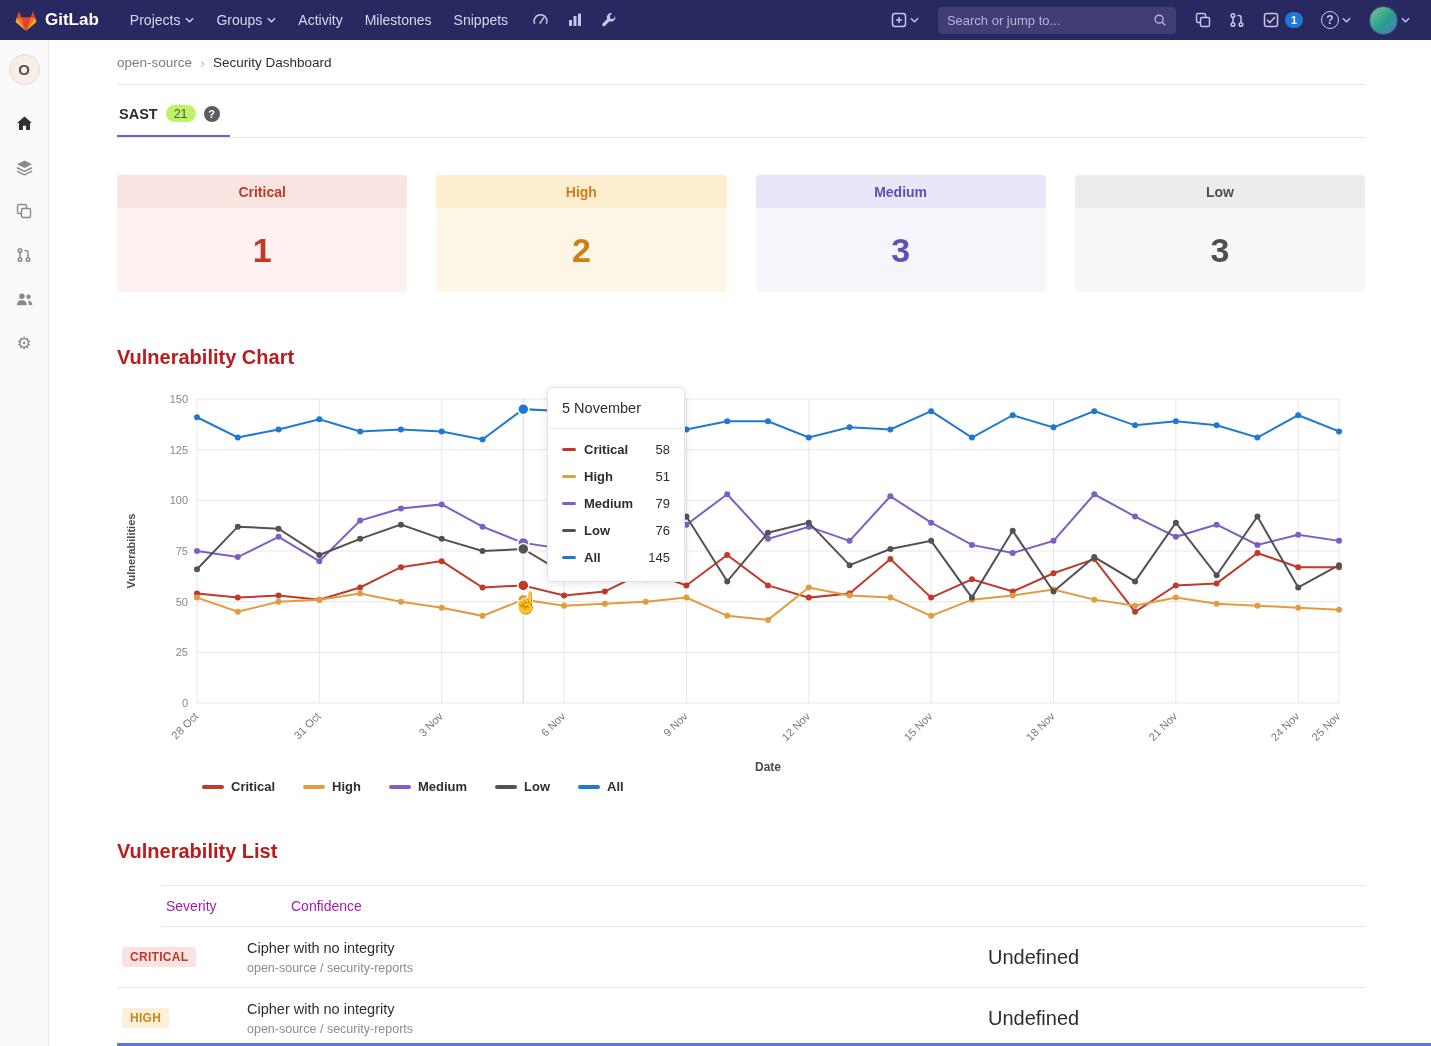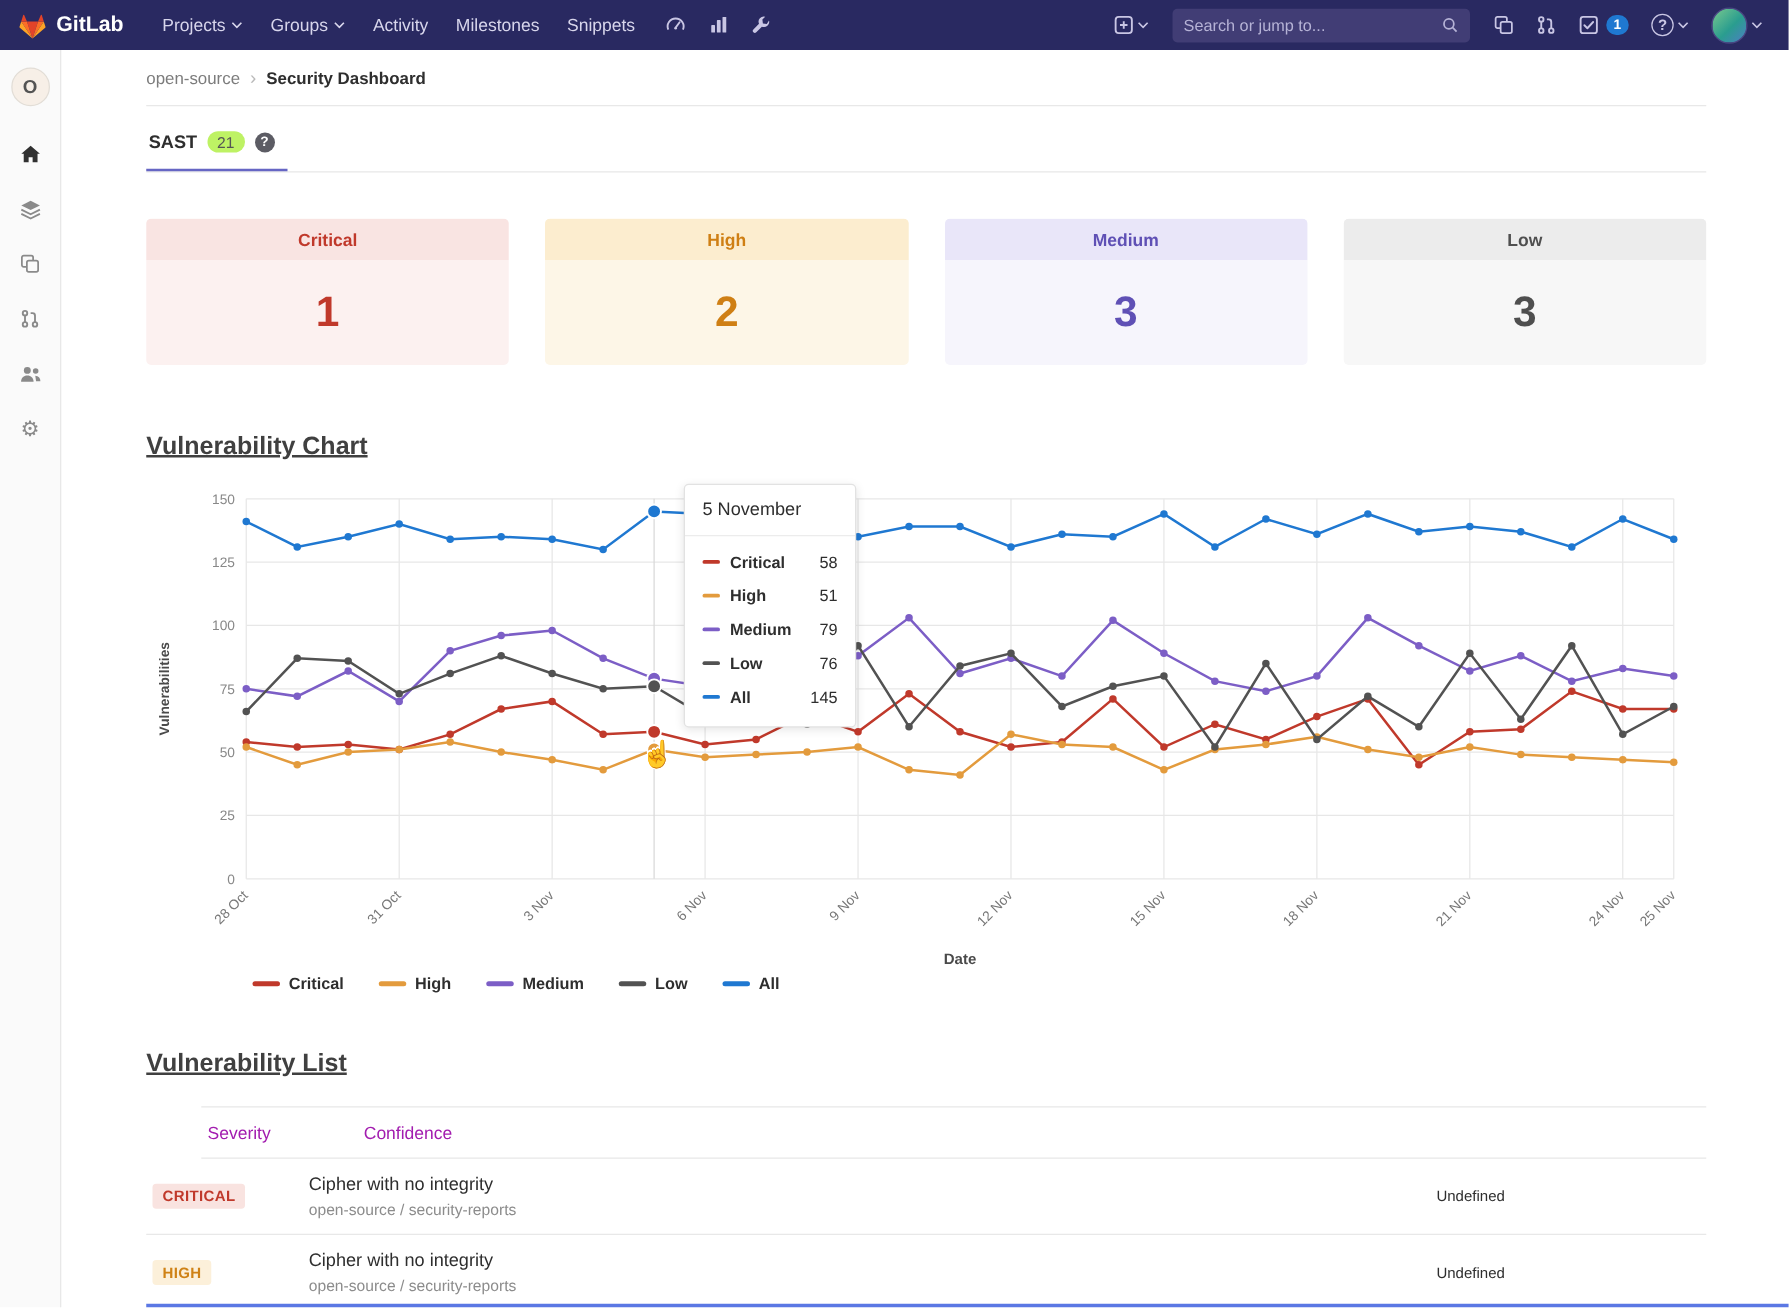--- a/index.html
+++ b/index.html
@@ -37,36 +37,36 @@
     margin:14px 0 16px; cursor:pointer; }
   .side-icon { width:49px; height:44px; display:flex; align-items:center; justify-content:center;
     color:#8a8a8a; cursor:pointer; font-size:17px; }
   .side-icon.active { color:#303030; }
 
   
   .content { margin-left:49px; padding:0 66px 0 68px; }
   .breadcrumb-row { height:45px; display:flex; align-items:center; border-bottom:1px solid #e8e8e8;
     font-size:13.5px; color:#7c7c7c; }
   .crumb-sep { color:#b9b9b9; margin:0 8px; font-size:15px; }
-  .crumb-current { color:#2e2e2e; font-weight:700; }
+  .crumb-current { color:#2e2e2e; font-weight:400; }
 
   .tabs-row { border-bottom:1px solid #e8e8e8; display:flex; padding-top:20px; }
   .tab { display:flex; align-items:center; gap:8px; padding:0 10px 13px 2px; border-bottom:2px solid #6666c4;
     font-weight:700; font-size:14.5px; color:#2e2e2e; cursor:pointer; }
   .tab-count { background:#bef264; color:#555; font-weight:400; font-size:12.5px; border-radius:9px;
     padding:1.5px 8px; }
   .tab-help { width:16px; height:16px; border-radius:50%; background:#5c5c64; color:#fff; font-size:11px;
     font-weight:700; display:flex; align-items:center; justify-content:center; cursor:pointer; }
 
   .cards-row { display:flex; gap:29px; margin-top:37px; }
   .card { flex:1; border-radius:4px; overflow:hidden; text-align:center; }
   .card-header { height:33px; display:flex; align-items:center; justify-content:center; font-size:14px; font-weight:700; }
   .card-body { height:84px; display:flex; align-items:center; justify-content:center; font-size:34px; font-weight:700; }
 
-  .section-title { font-size:20px; font-weight:700; color:#404040;text-decoration:underline; }
+  .section-title { font-size:20px; font-weight:700; color:#b91c1c; }
   .chart-title { margin-top:54px; }
   .list-title { margin-top:46px; }
 
   .chart-wrap { position:relative; margin-top:16px; }
   .chart-wrap svg { display:block; }
   svg text { font-family:"Liberation Sans", sans-serif; }
 
   .chart-tooltip { position:absolute; left:430px; top:2px; width:138px; background:#fff;
     border:1px solid #e2e2e2; border-radius:4px; box-shadow:0 2px 8px rgba(0,0,0,.1); z-index:5; }
   .tt-title { padding:12px 14px; font-size:14.5px; color:#2e2e2e; border-bottom:1px solid #ececec; }
@@ -87,21 +87,21 @@
   .vuln-thead { display:grid; grid-template-columns:130px 741px 1fr; align-items:center; height:42px;
     border-top:1px solid #e8e8e8; border-bottom:1px solid #e8e8e8; font-size:14px; color:#a21caf;margin-left:44px; }
   .vuln-thead > div:first-child { padding-left:5px; }
   .vuln-row { display:grid; grid-template-columns:130px 741px 1fr; align-items:center;
     border-bottom:1px solid #e8e8e8; padding:11px 0; min-height:61px; cursor:pointer; }
   .cell.sev { padding-left:5px; }
   .sev-badge { display:inline-block; padding:3px 8px; border-radius:3px; font-size:12px; font-weight:700;
     letter-spacing:.3px; }
   .vul-name { font-size:14.5px; color:#2e2e2e; margin-bottom:5px; }
   .vul-project { font-size:12.5px; color:#8c8c8c; }
-  .cell.conf { font-size:12px; color:#2e2e2e;text-align:center; }
+  .cell.conf { font-size:20px; color:#2e2e2e; }
 
   .bottom-strip { position:absolute; left:117px; right:0; bottom:0; height:3px; background:#5b78e4; }
 </style>
 </head>
 <body>
 
 <header class="navbar">
   <div class="brand">
     <span style="display:flex">
       <svg width="24" height="23" viewBox="0 0 194 186">

